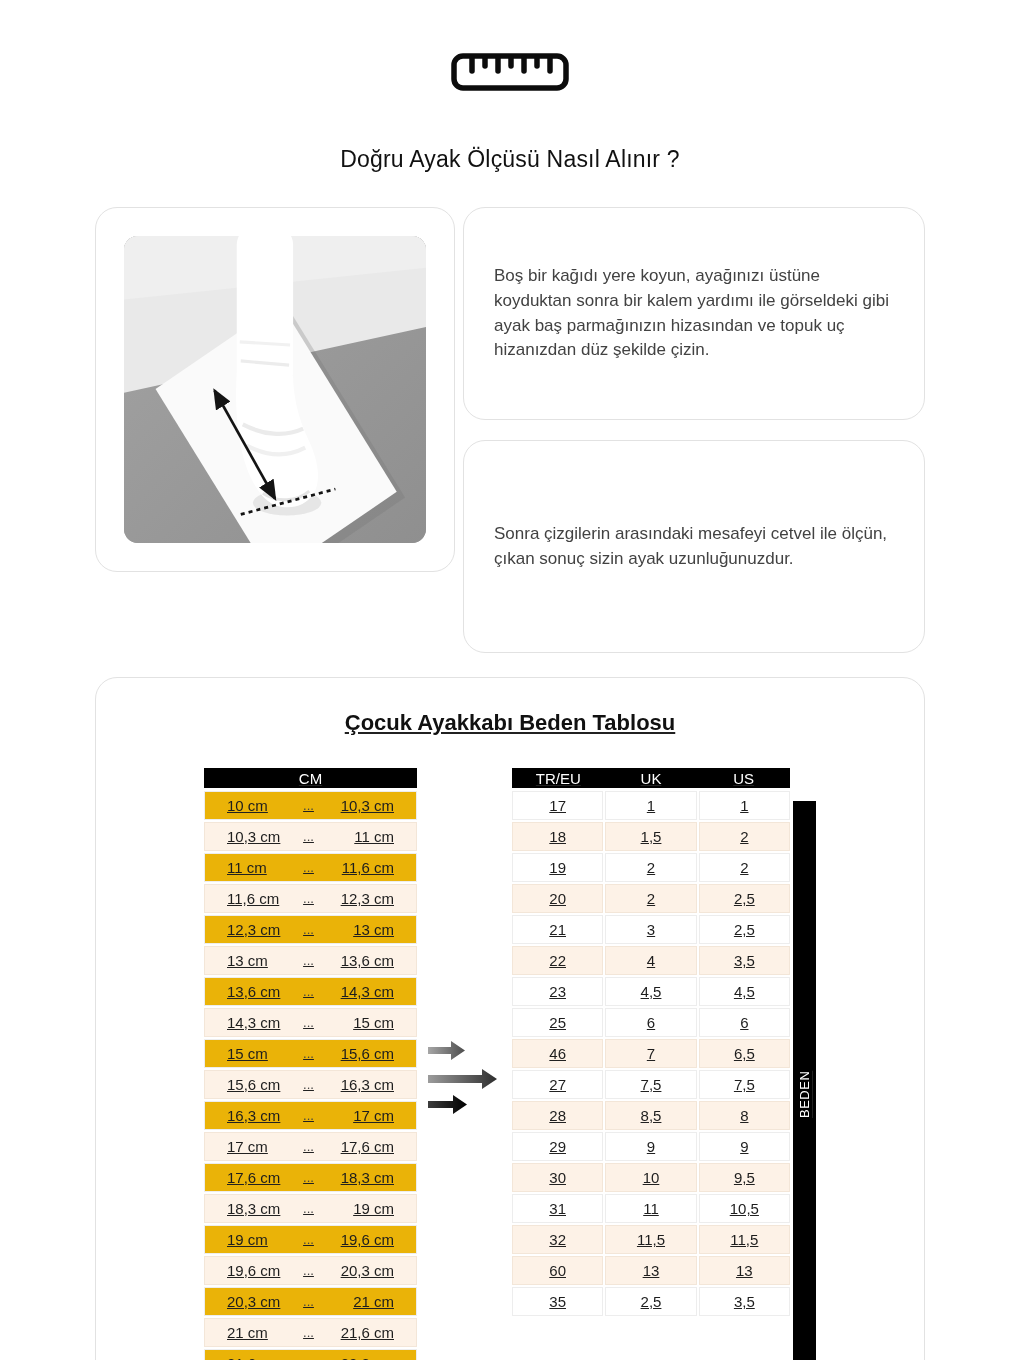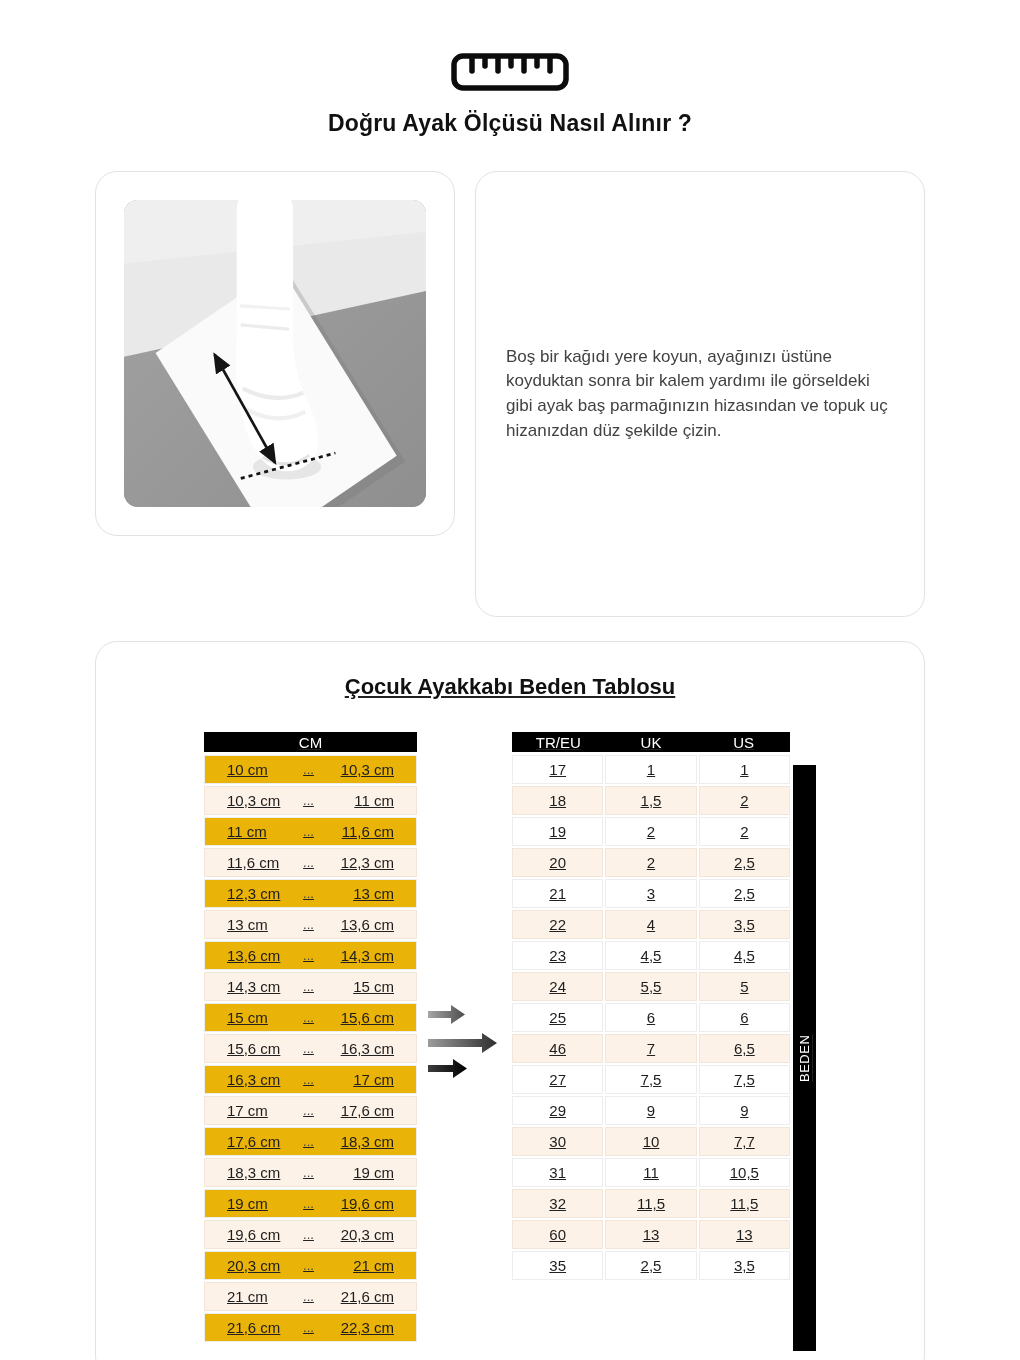--- a/index.html
+++ b/index.html
@@ -10,23 +10,23 @@
     --cell-border:#ededed;
   }
   *{margin:0;padding:0;box-sizing:border-box;}
   body{
     width:1020px;height:1360px;background:#ffffff;
     font-family:"Liberation Sans", sans-serif;color:#212121;
     position:relative;overflow:hidden;
   }
   .hero{padding-top:52px;text-align:center;}
   .hero .icon-wrap{display:inline-block;line-height:0;}
-  .page-title{font-size:23px;font-weight:bold;color:#111;margin-top:14px;letter-spacing:.2px;}
-
-  .howto{display:flex;gap:20px;margin:34px 95px 0;height:446px;}
+  .page-title{font-size:23px;font-weight:normal;color:#111;margin-top:50px;letter-spacing:.2px;}
+
+  .howto{display:flex;gap:8px;margin:34px 95px 0;height:446px;}
   .card{background:#fff;border:1px solid var(--card-border);border-radius:22px;}
   .image-card{width:360px;height:365px;padding:28px;flex:none;}
   .photo{width:100%;height:100%;border-radius:14px;overflow:hidden;background:#9c9c9c;line-height:0;}
   .photo svg{width:100%;height:100%;}
   .right-col{flex:1;display:flex;flex-direction:column;gap:20px;}
   .text-card{flex:1;display:flex;align-items:center;padding:24px 30px;}
   .text-card p{font-size:17px;line-height:1.45;color:#424242;}
 
   .size-card{margin:24px 95px 0;padding:32px 0 26px;text-decoration:underline;}
   .table-title{text-align:center;font-size:22px;font-weight:bold;color:#111;}
@@ -109,20 +109,23 @@
         </g>
         <line x1="90" y1="146" x2="150" y2="248" stroke="#141414" stroke-width="2.6" marker-start="url(#ah)" marker-end="url(#ah)"></line>
         <line x1="116" y1="263" x2="210" y2="239" stroke="#141414" stroke-width="2.6" stroke-dasharray="4 4"></line>
       </svg>
     </div>
   </div>
   <div class="right-col">
     <div class="card text-card">
       <p>Boş bir kağıdı yere koyun, ayağınızı üstüne koyduktan sonra bir kalem yardımı ile görseldeki gibi ayak baş parmağınızın hizasından ve topuk uç hizanızdan düz şekilde çizin.</p>
     </div>
+    <div class="card text-card">
+      <p>Sonra çizgilerin arasındaki mesafeyi cetvel ile ölçün, çıkan sonuç sizin ayak uzunluğunuzdur.</p>
+    </div>
   </div>
 </div>
 
 <div class="card size-card">
   <h2 class="table-title">Çocuk Ayakkabı Beden Tablosu</h2>
   <div class="tables">
 
     <div class="cm-table">
       <div class="t-head">CM</div>
       <div>
@@ -283,49 +286,49 @@
           <div class="eu-row alt">
             <span class="eu-cell">22</span>
             <span class="eu-cell">4</span>
             <span class="eu-cell">3,5</span>
           </div>
           <div class="eu-row">
             <span class="eu-cell">23</span>
             <span class="eu-cell">4,5</span>
             <span class="eu-cell">4,5</span>
           </div>
-          <div class="eu-row alt">
-            <span class="eu-cell">24</span>
-            <span class="eu-cell">5,5</span>
-            <span class="eu-cell">5</span>
-          </div>
           <div class="eu-row">
             <span class="eu-cell">25</span>
             <span class="eu-cell">6</span>
             <span class="eu-cell">6</span>
           </div>
           <div class="eu-row alt">
             <span class="eu-cell">46</span>
             <span class="eu-cell">7</span>
             <span class="eu-cell">6,5</span>
           </div>
           <div class="eu-row">
             <span class="eu-cell">27</span>
             <span class="eu-cell">7,5</span>
             <span class="eu-cell">7,5</span>
           </div>
+          <div class="eu-row alt">
+            <span class="eu-cell">28</span>
+            <span class="eu-cell">8,5</span>
+            <span class="eu-cell">8</span>
+          </div>
           <div class="eu-row">
             <span class="eu-cell">29</span>
             <span class="eu-cell">9</span>
             <span class="eu-cell">9</span>
           </div>
           <div class="eu-row alt">
             <span class="eu-cell">30</span>
             <span class="eu-cell">10</span>
-            <span class="eu-cell">7,7</span>
+            <span class="eu-cell">9,5</span>
           </div>
           <div class="eu-row">
             <span class="eu-cell">31</span>
             <span class="eu-cell">11</span>
             <span class="eu-cell">10,5</span>
           </div>
           <div class="eu-row alt">
             <span class="eu-cell">32</span>
             <span class="eu-cell">11,5</span>
             <span class="eu-cell">11,5</span>

